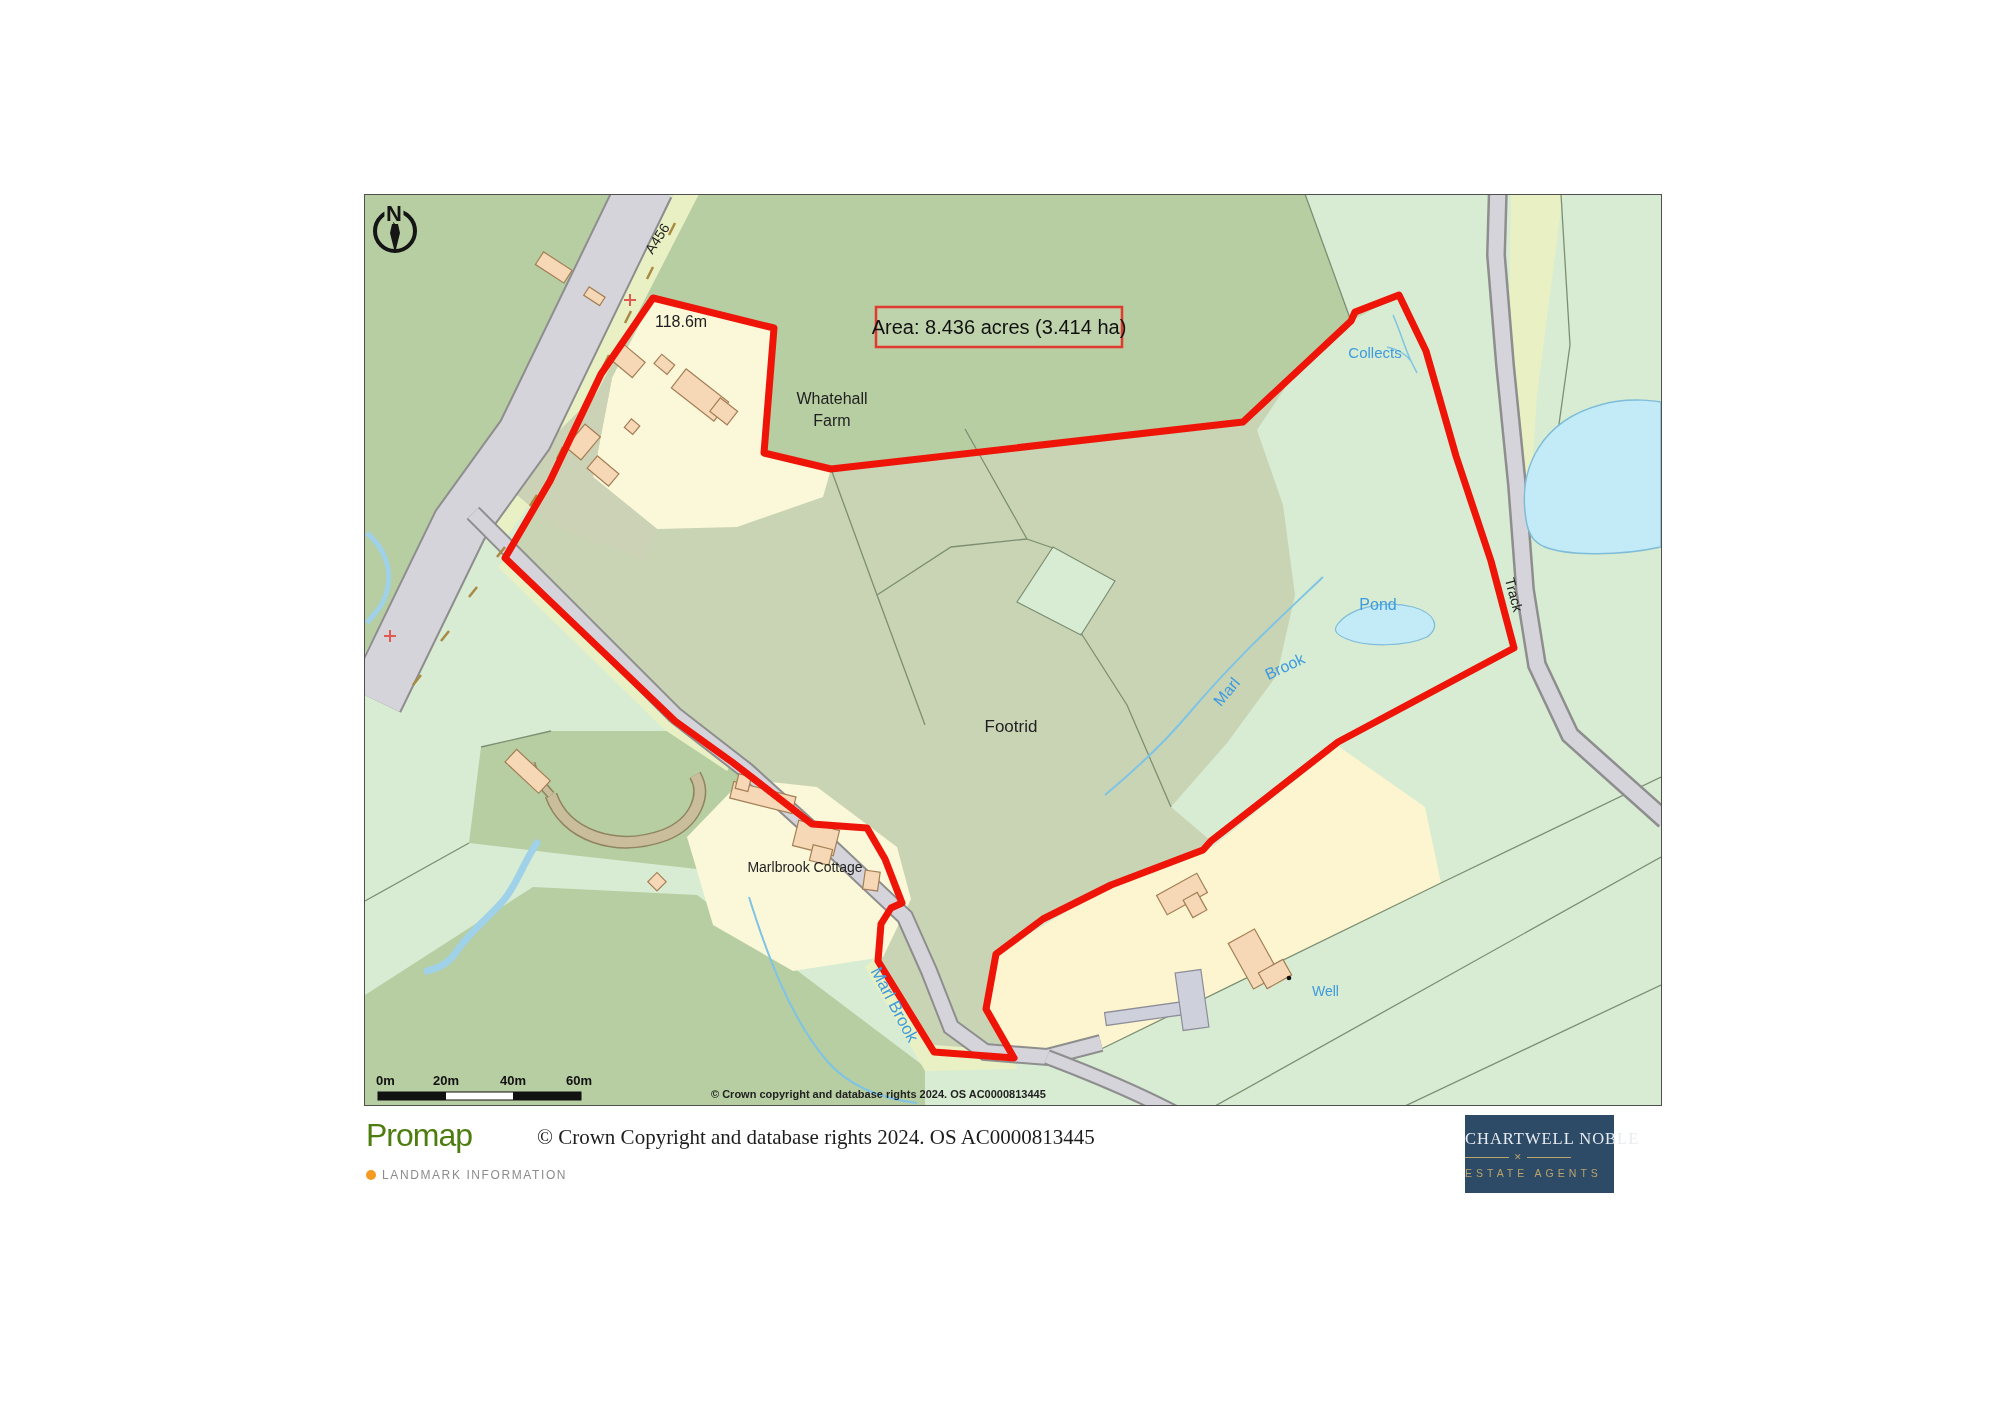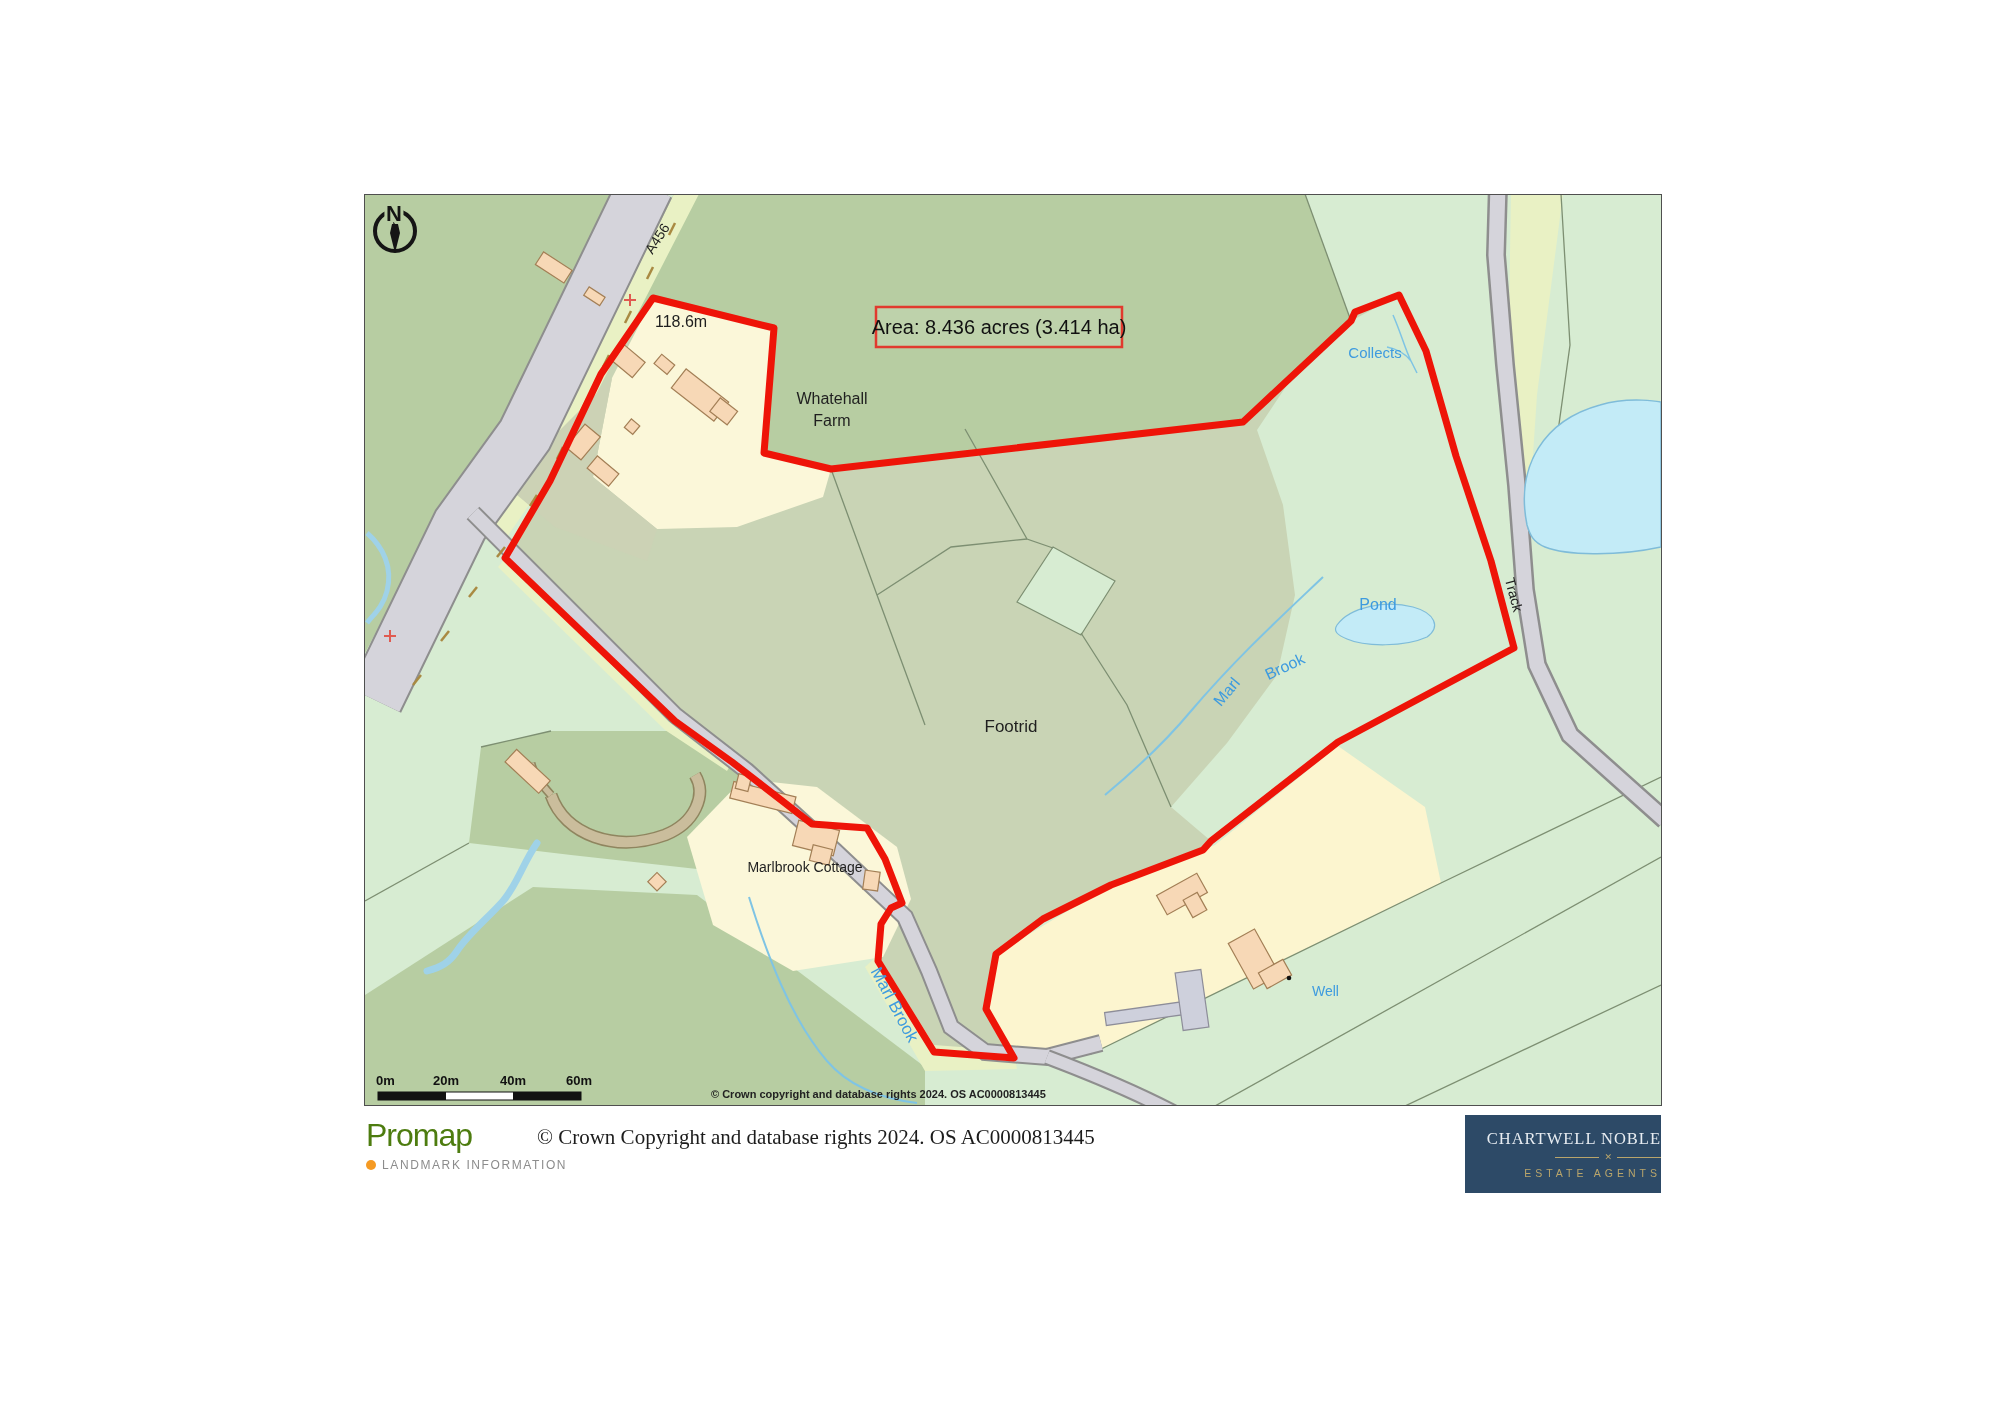--- a/index.html
+++ b/index.html
@@ -4,26 +4,26 @@
 <style>
   html,body{margin:0;padding:0;background:#ffffff;}
   .page{position:relative;width:2000px;height:1414px;background:#ffffff;overflow:hidden;
         font-family:"Liberation Sans",sans-serif;}
   .map-frame{position:absolute;left:364px;top:194px;width:1296px;height:910px;
              border:1px solid #4f4f4f;background:#d7ecd2;}
   .map-frame svg{position:absolute;left:0;top:0;}
   
   .promap{position:absolute;left:366px;top:1112px;width:170px;}
   .promap-name{font-weight:400;font-size:32px;letter-spacing:-1px;color:#4d7c0f;line-height:46px;}
-  .promap-tag{margin-top:0;font-size:12px;letter-spacing:1.6px;color:#8c8c8c;display:flex;align-items:center;gap:6px;white-space:nowrap;}
+  .promap-tag{margin-top:10px;font-size:12px;letter-spacing:1.6px;color:#8c8c8c;display:flex;align-items:center;gap:6px;white-space:nowrap;}
   .promap-dot{width:10px;height:10px;border-radius:50%;background:#f59a23;display:inline-block;flex:0 0 auto;}
   .foot-copy{position:absolute;left:537px;top:1123px;font-family:"Liberation Serif",serif;
              font-size:21px;color:#1c1c1c;line-height:28px;white-space:nowrap;}
-  .agent-box{position:absolute;left:1465px;top:1115px;width:196px;height:78px;background:#2d4a67;
-             display:flex;flex-direction:column;align-items:flex-end;justify-content:center;}
+  .agent-box{position:absolute;left:1465px;top:1115px;width:149px;height:78px;background:#2d4a67;
+             display:flex;flex-direction:column;align-items:flex-start;justify-content:center;}
   .agent-name{font-family:"Liberation Serif",serif;font-size:16.5px;letter-spacing:1px;color:#e7ecf1;white-space:nowrap;}
   .agent-orn{display:flex;align-items:center;gap:5px;margin:4px 0 5px 0;}
   .agent-orn .bar{width:44px;height:1px;background:#b9a56b;}
   .agent-orn .x{color:#b9a56b;font-size:9px;line-height:9px;}
   .agent-sub{font-size:10.5px;letter-spacing:4px;color:#b9a56b;white-space:nowrap;}
 </style>
 </head>
 <body>
 
 <div class="page">

